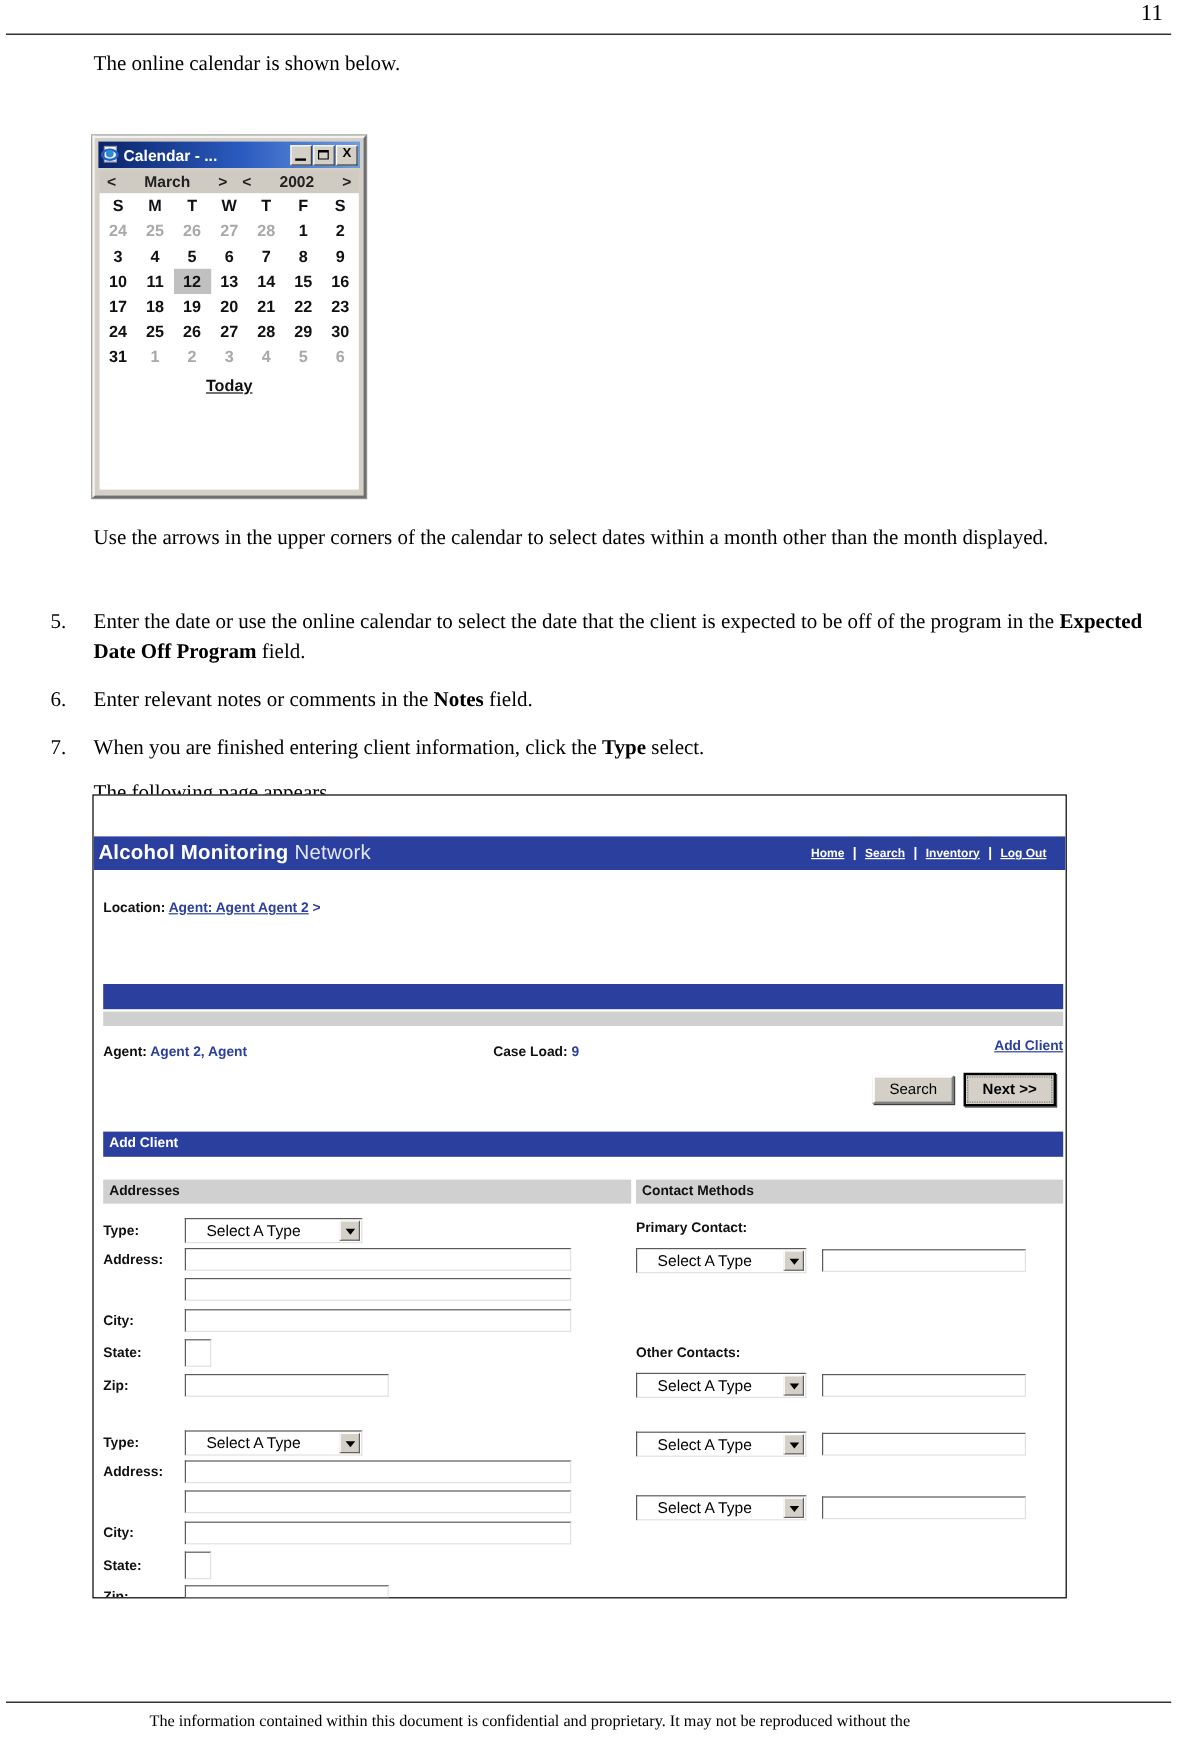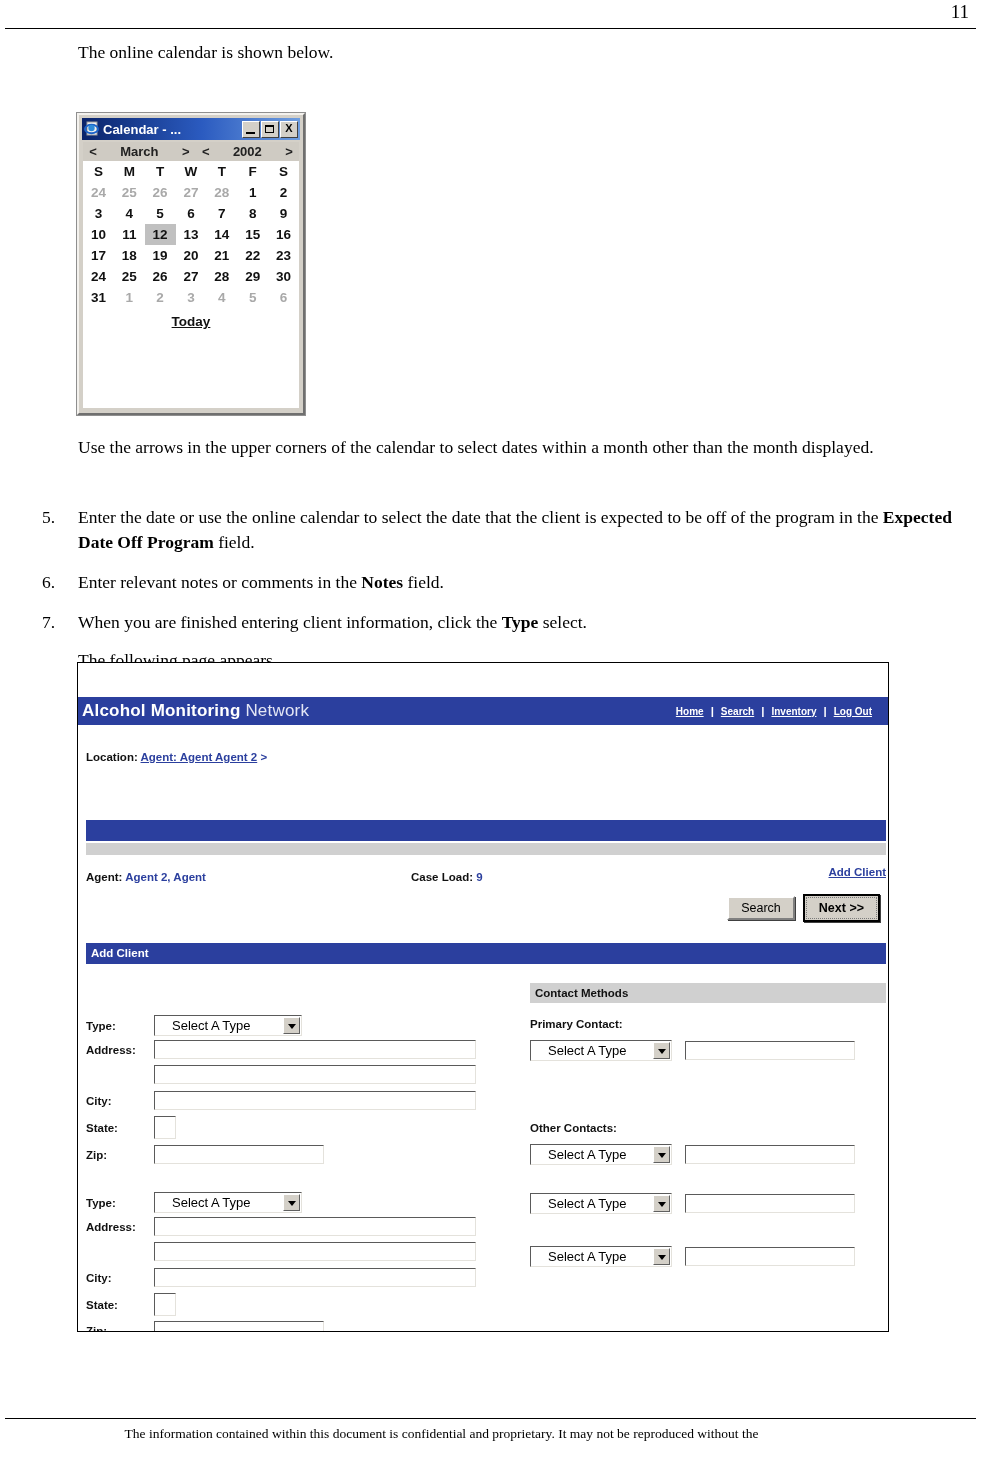--- a/index.html
+++ b/index.html
@@ -625,20 +625,21 @@
 
   <div class="btn-row">
     <div class="win-btn">Search</div>
     <div class="win-btn focus">
         <span class="inner">Next &gt;&gt;</span>
       </div>
   </div>
 
   <div class="section-bar-blue">Add Client</div>
 
+  <div class="col-head addresses">Addresses</div>
   <div class="col-head contacts">Contact Methods</div>
 
   <div class="fld-label" style="left:8px; top:357px;">Type:</div>
   <div class="selbox" style="left:76px; top:352px; width:148px;">
     <span class="seltext">Select A Type</span>
     <span class="sel-arrow"></span>
   </div>
 
   <div class="fld-label" style="left:8px; top:381px;">Address:</div>
   <div class="txtbox" style="left:76px; top:377px; width:322px;"></div>

